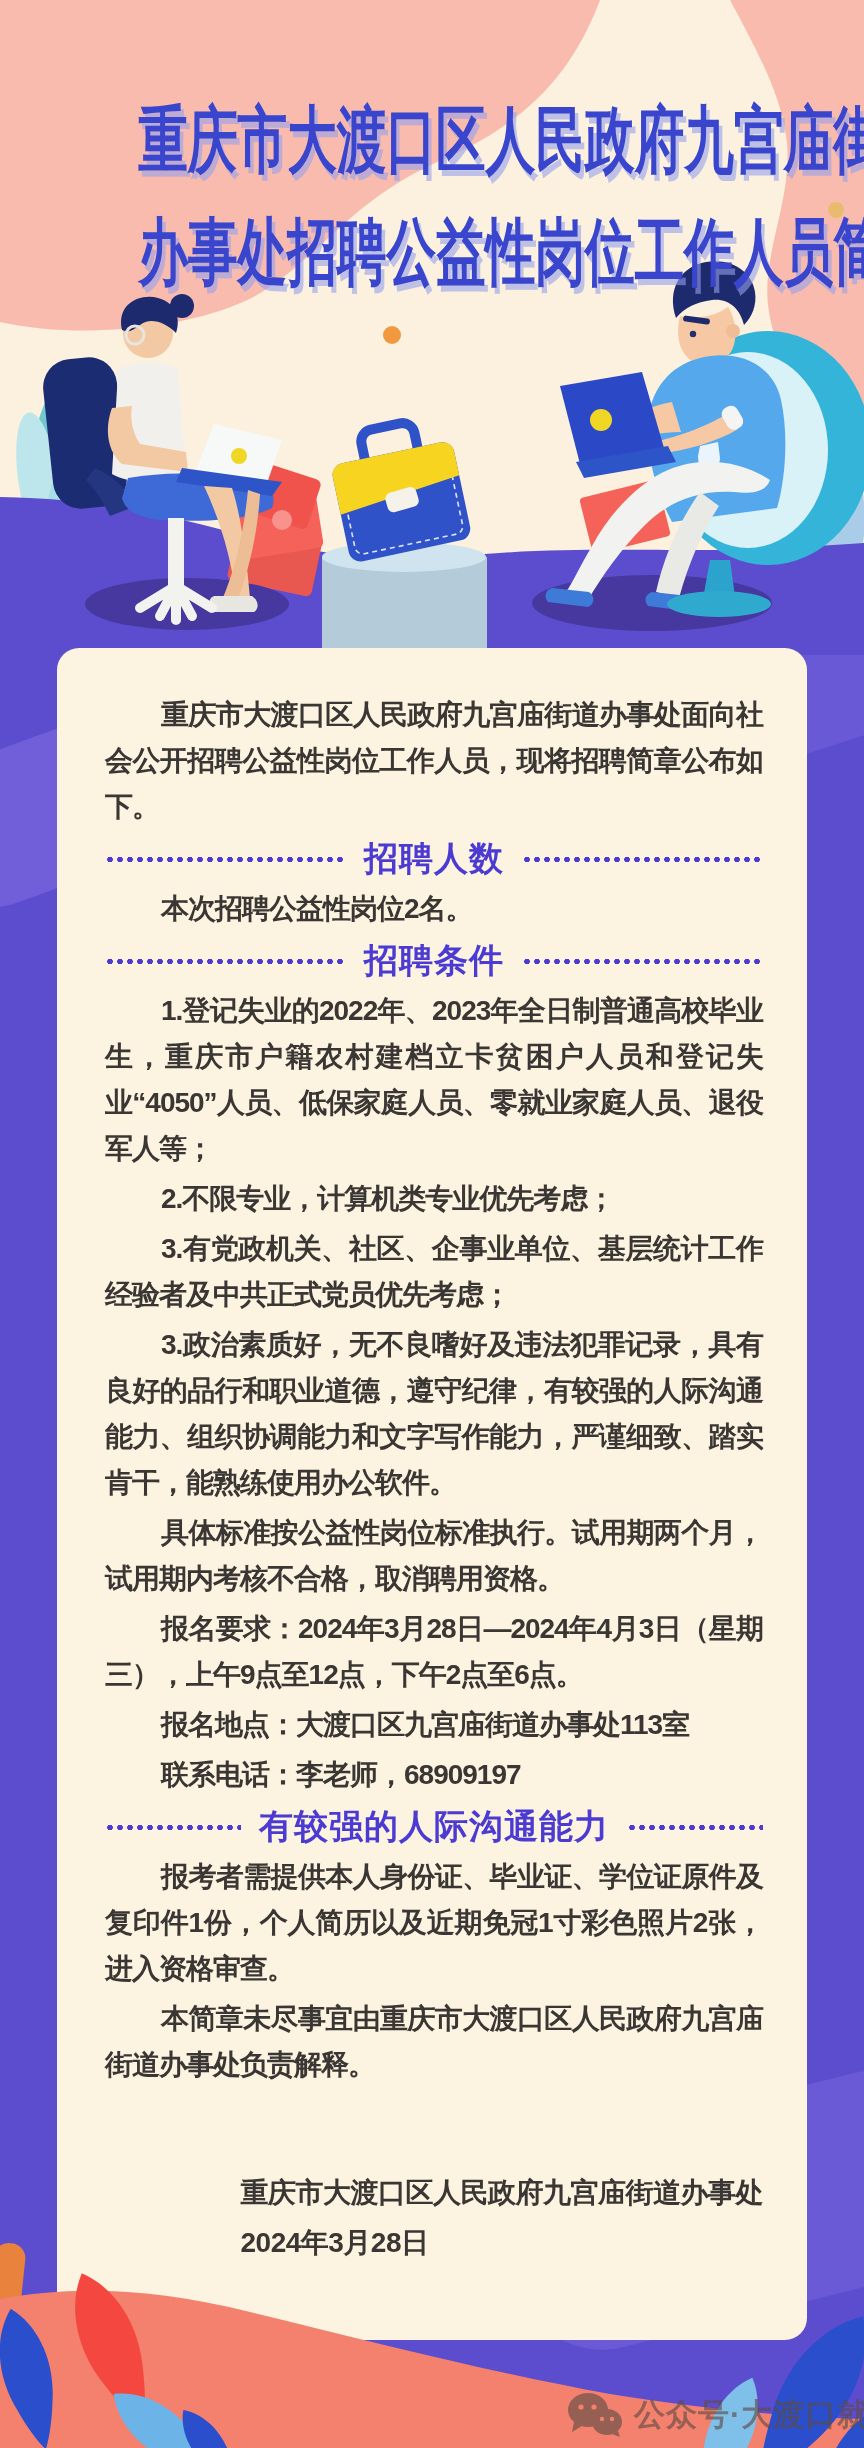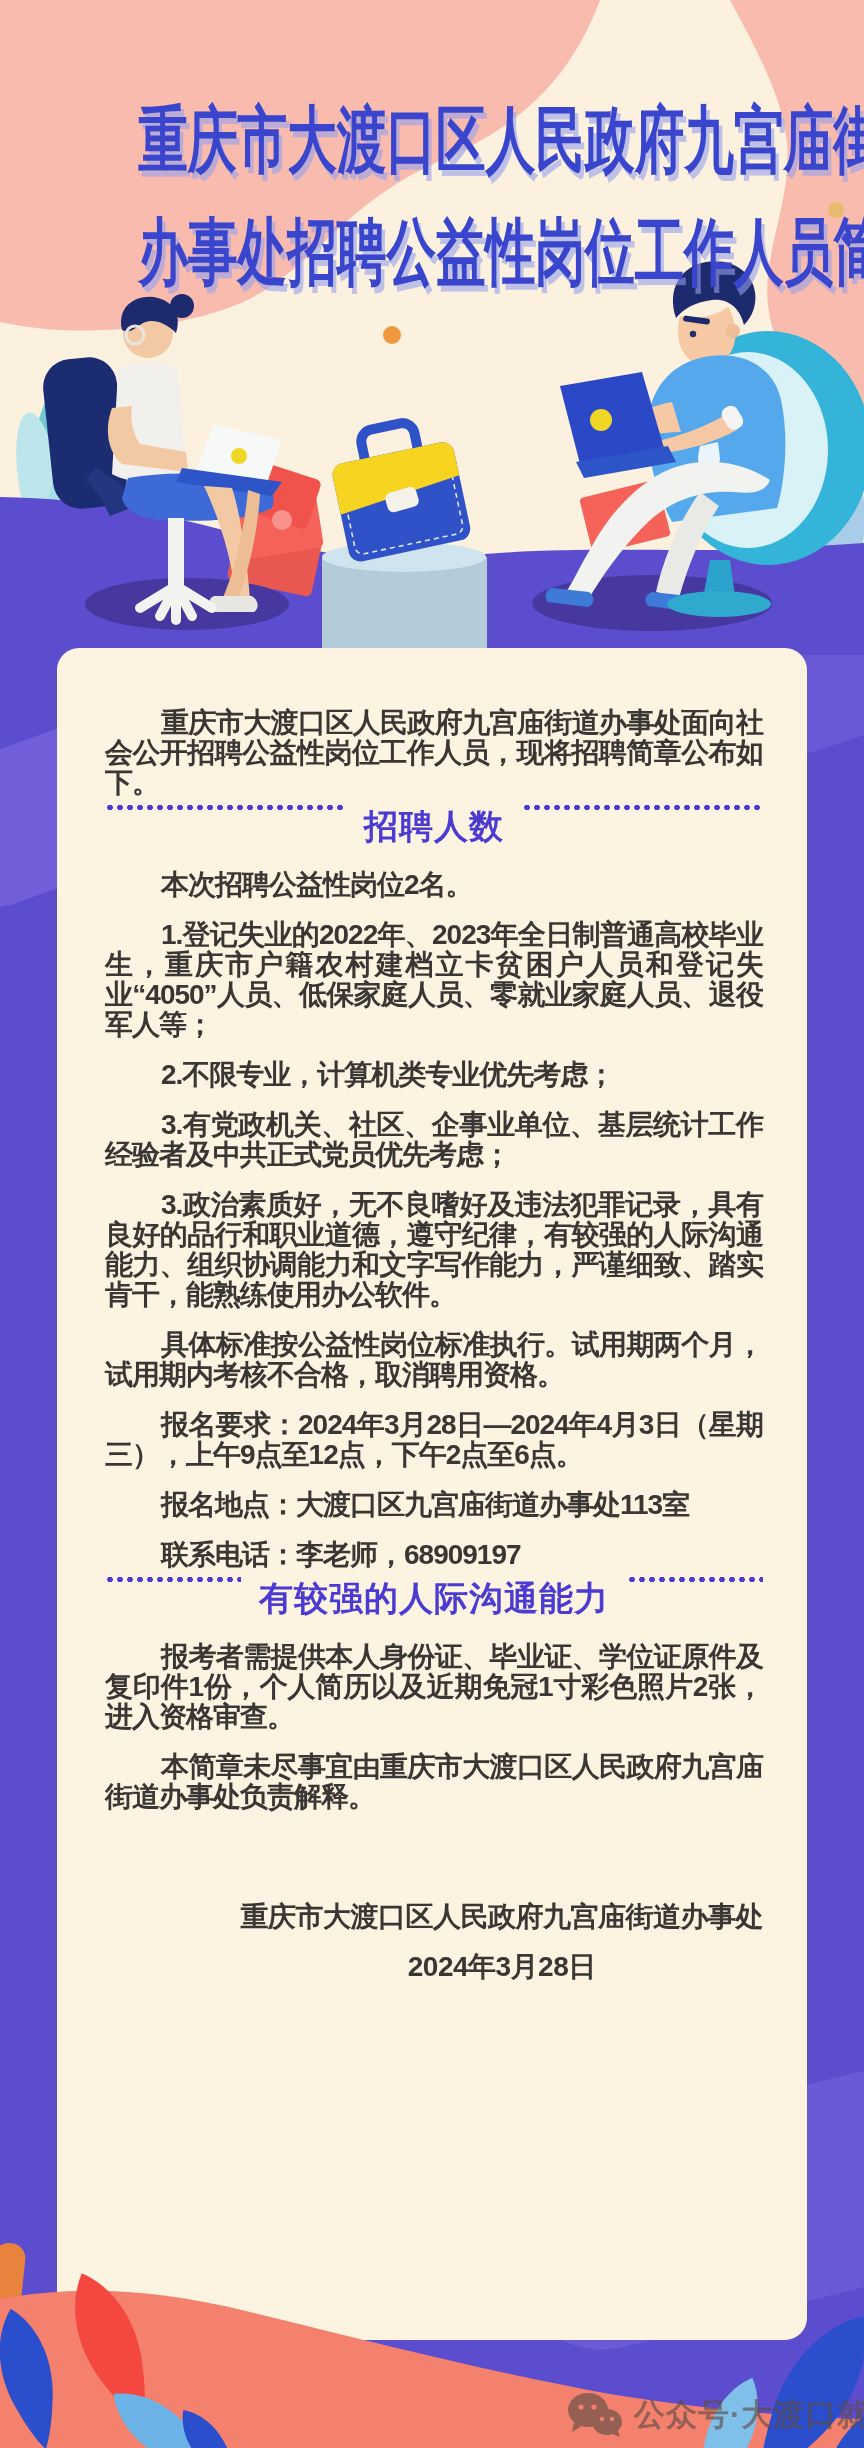--- a/index.html
+++ b/index.html
@@ -34,39 +34,39 @@
   .band-2 { right:-110px; top:1450px; width:470px; height:210px; transform:rotate(-14deg); opacity:0.38; }
   .band-3 { right:-60px; top:-20px; width:260px; height:120px; transform:rotate(-18deg); opacity:0.35; }
 
   
   .card {
     position:absolute; left:57px; top:648px; width:750px; height:1692px;
     background:#FCF3E1; border-radius:22px; z-index:4;
   }
   .card-inner { padding:40px 44px 0 48px; }
   .para {
-    margin:20px 0 0; text-indent:2em;
-    font-size:28px; line-height:30px; font-weight:bold;
+    margin:4px 0 0; text-indent:2em;
+    font-size:28px; line-height:46px; font-weight:bold;
     color:#3A3633; letter-spacing:-1px;
     text-align:justify;
   }
-  .sec-row { display:flex; height:46px; margin:6px 0 0; }
+  .sec-row { display:flex; align-items:center; height:46px; margin:6px 0 0; }
   .sec-title {
     white-space:nowrap; padding:0 18px;
     font-size:34px; font-weight:bold; letter-spacing:1px;
     color:#4C3BD2;
   }
   .dots {
     flex:1; height:7px;
     background-image:radial-gradient(circle, #4C3BD2 2.6px, transparent 3px);
     background-size:10px 7px; background-repeat:repeat-x;
     background-position:left center;
   }
   .signature {
-    margin:80px 0 0 auto; width:fit-content; text-align:center;
+    margin:80px 0 0 auto; width:fit-content; text-align:left;
     font-size:28px; font-weight:bold; color:#3A3633;
     line-height:50px; letter-spacing:-0.5px;
   }
 
   
   .deco-bottom { position:absolute; left:0; top:2230px; z-index:6; }
 
   
   .watermark {
     position:absolute; left:566px; top:2392px; z-index:7;
@@ -186,20 +186,25 @@
 
       <p class="para">重庆市大渡口区人民政府九宫庙街道办事处面向社会公开招聘公益性岗位工作人员，现将招聘简章公布如下。</p>
 
       <div class="sec-row">
         <span class="dots"></span>
         <span class="sec-title">招聘人数</span>
         <span class="dots"></span>
       </div>
       <p class="para">本次招聘公益性岗位2名。</p>
 
+      <div class="sec-row">
+        <span class="dots"></span>
+        <span class="sec-title">招聘条件</span>
+        <span class="dots"></span>
+      </div>
       <p class="para">1.登记失业的2022年、2023年全日制普通高校毕业生，重庆市户籍农村建档立卡贫困户人员和登记失业“4050”人员、低保家庭人员、零就业家庭人员、退役军人等；</p>
       <p class="para">2.不限专业，计算机类专业优先考虑；</p>
       <p class="para">3.有党政机关、社区、企事业单位、基层统计工作经验者及中共正式党员优先考虑；</p>
       <p class="para">3.政治素质好，无不良嗜好及违法犯罪记录，具有良好的品行和职业道德，遵守纪律，有较强的人际沟通能力、组织协调能力和文字写作能力，严谨细致、踏实肯干，能熟练使用办公软件。</p>
 
       <p class="para">具体标准按公益性岗位标准执行。试用期两个月，试用期内考核不合格，取消聘用资格。</p>
 
       <p class="para">报名要求：2024年3月28日—2024年4月3日（星期三），上午9点至12点，下午2点至6点。</p>
       <p class="para">报名地点：大渡口区九宫庙街道办事处113室</p>
       <p class="para">联系电话：李老师，68909197</p>

